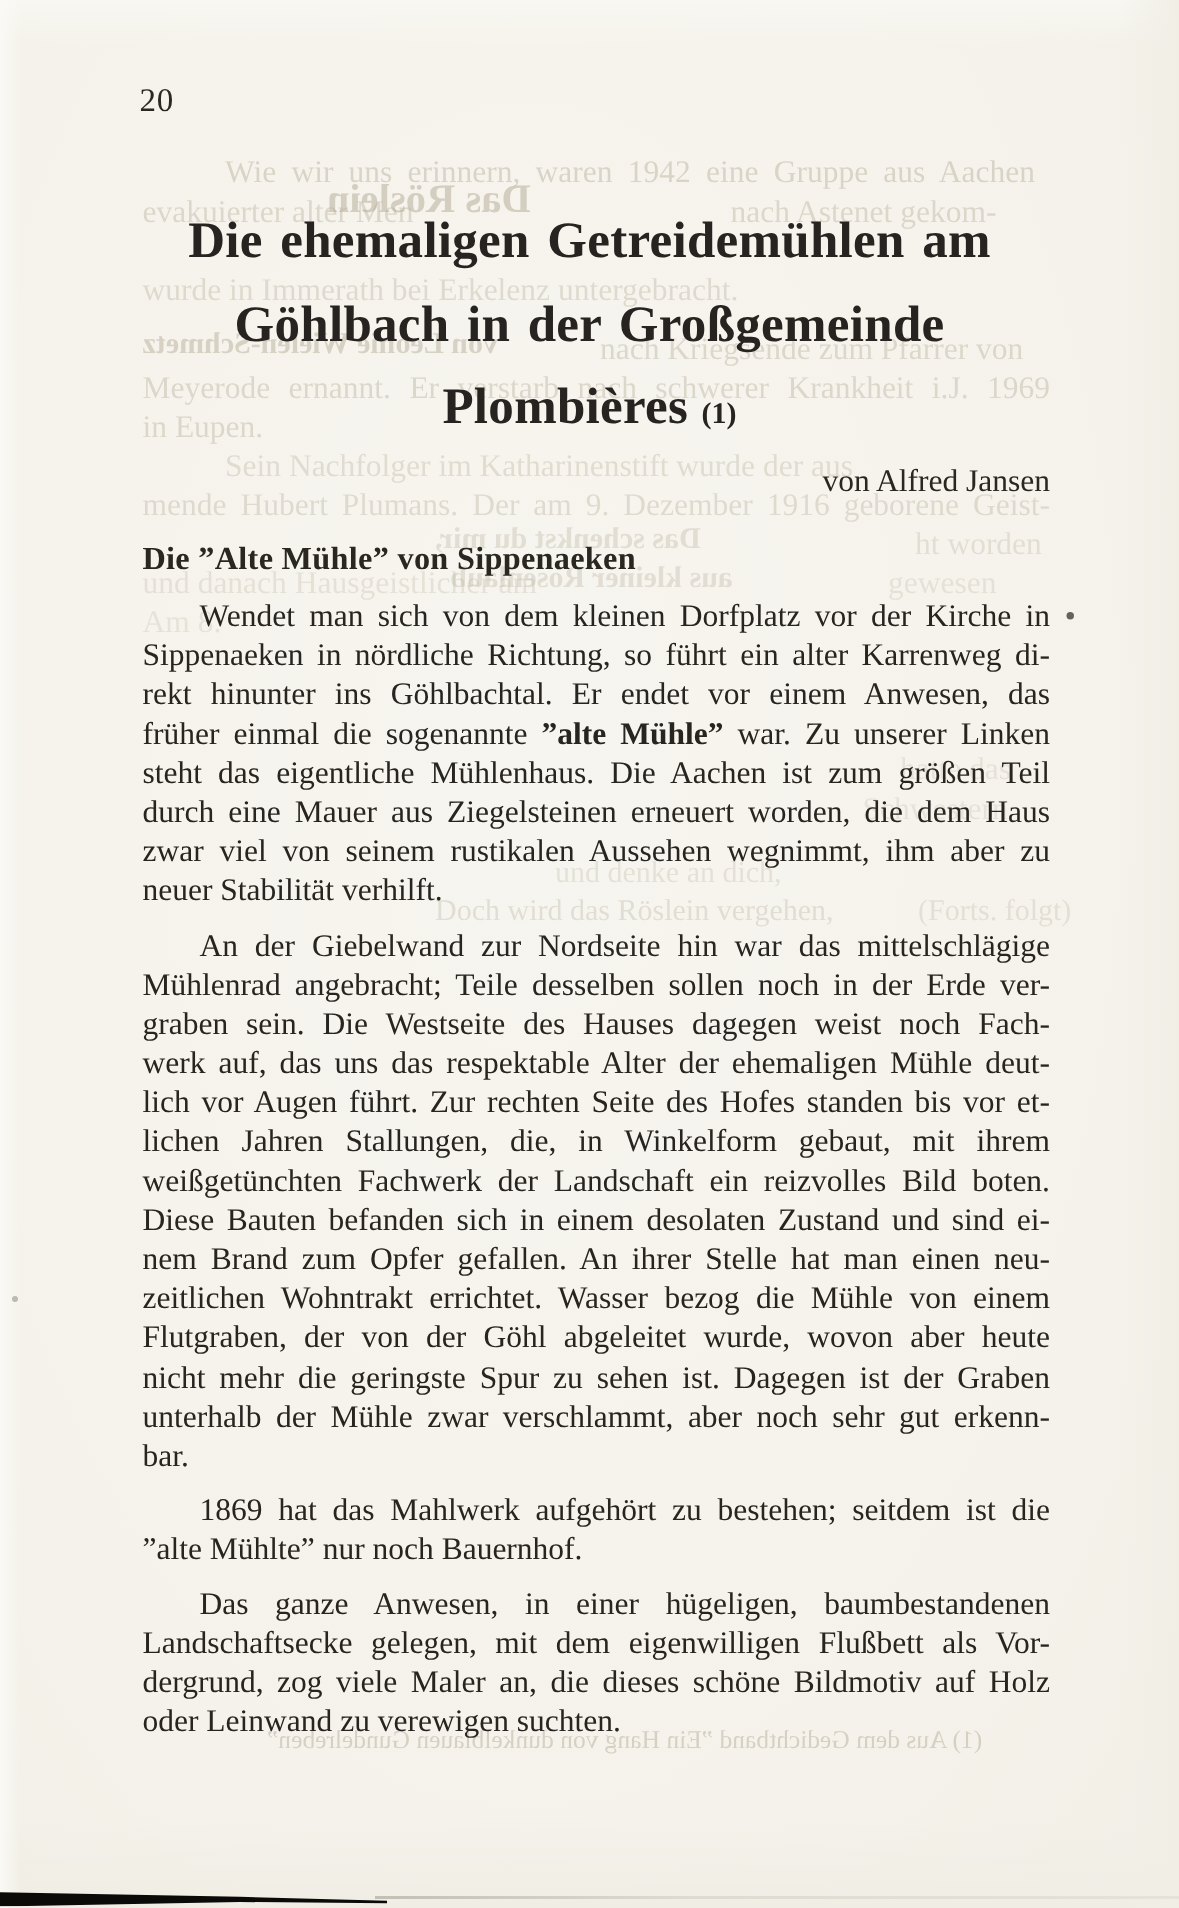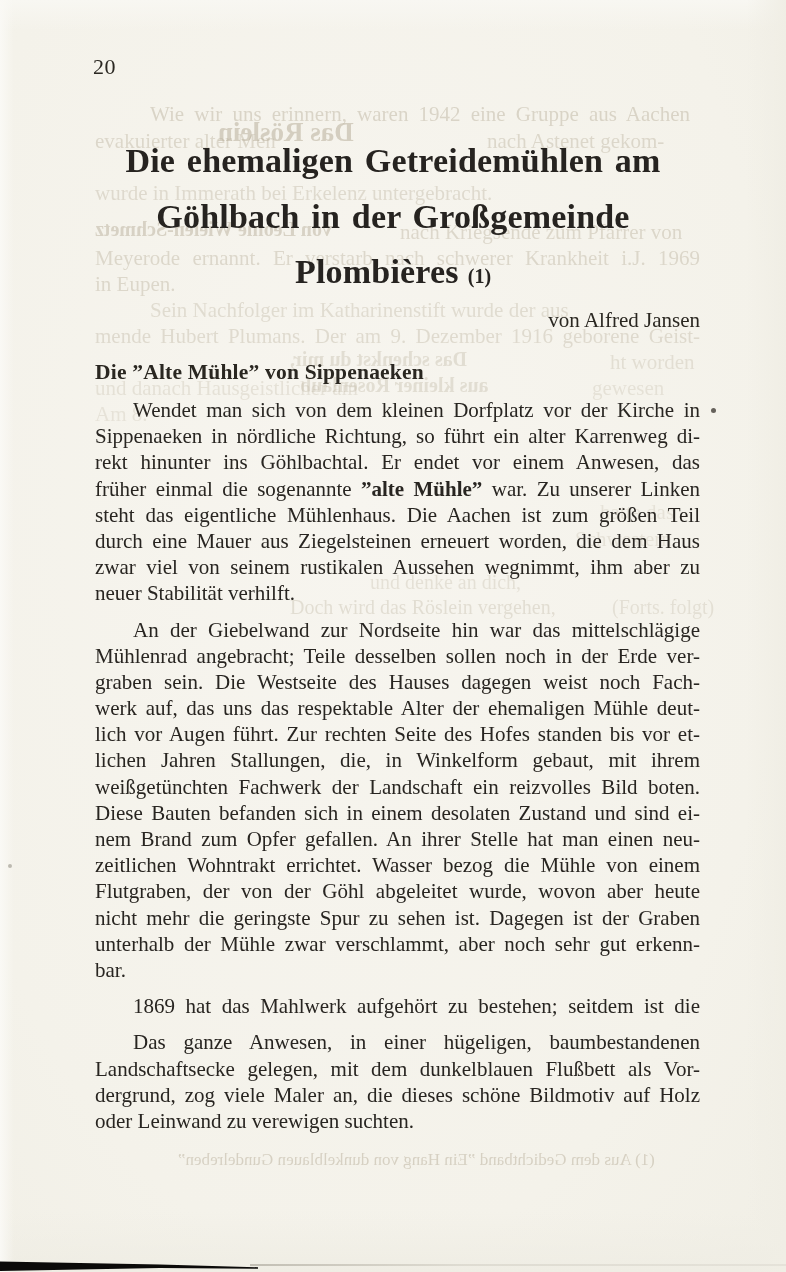--- a/index.html
+++ b/index.html
@@ -141,24 +141,25 @@
           <div class="tline"><span>Diese Bauten befanden sich in einem desolaten Zustand und sind ei-</span></div>
           <div class="tline"><span>nem Brand zum Opfer gefallen. An ihrer Stelle hat man einen neu-</span></div>
           <div class="tline"><span>zeitlichen Wohntrakt errichtet. Wasser bezog die Mühle von einem</span></div>
           <div class="tline"><span>Flutgraben, der von der Göhl abgeleitet wurde, wovon aber heute</span></div>
           <div class="tline"><span>nicht mehr die geringste Spur zu sehen ist. Dagegen ist der Graben</span></div>
           <div class="tline"><span>unterhalb der Mühle zwar verschlammt, aber noch sehr gut erkenn-</span></div>
           <div class="tline lastline"><span>bar.</span></div>
         </div>
         <div class="para">
           <div class="tline firstline"><span>1869 hat das Mahlwerk aufgehört zu bestehen; seitdem ist die</span></div>
+          <div class="tline lastline"><span>”alte Mühlte” nur noch Bauernhof.</span></div>
         </div>
         <div class="para">
           <div class="tline firstline"><span>Das ganze Anwesen, in einer hügeligen, baumbestandenen</span></div>
-          <div class="tline"><span>Landschaftsecke gelegen, mit dem dunkelblauen Flußbett als Vor-</span></div>
+          <div class="tline"><span>Landschaftsecke gelegen, mit dem eigenwilligen Flußbett als Vor-</span></div>
           <div class="tline"><span>dergrund, zog viele Maler an, die dieses schöne Bildmotiv auf Holz</span></div>
           <div class="tline lastline"><span>oder Leinwand zu verewigen suchten.</span></div>
         </div>
       </div>
   </div>
 
   <div class="ink-dot"></div>
   <div class="margin-speck"></div>
   <div class="bottom-bar"></div>
   <div class="bottom-line"></div>

